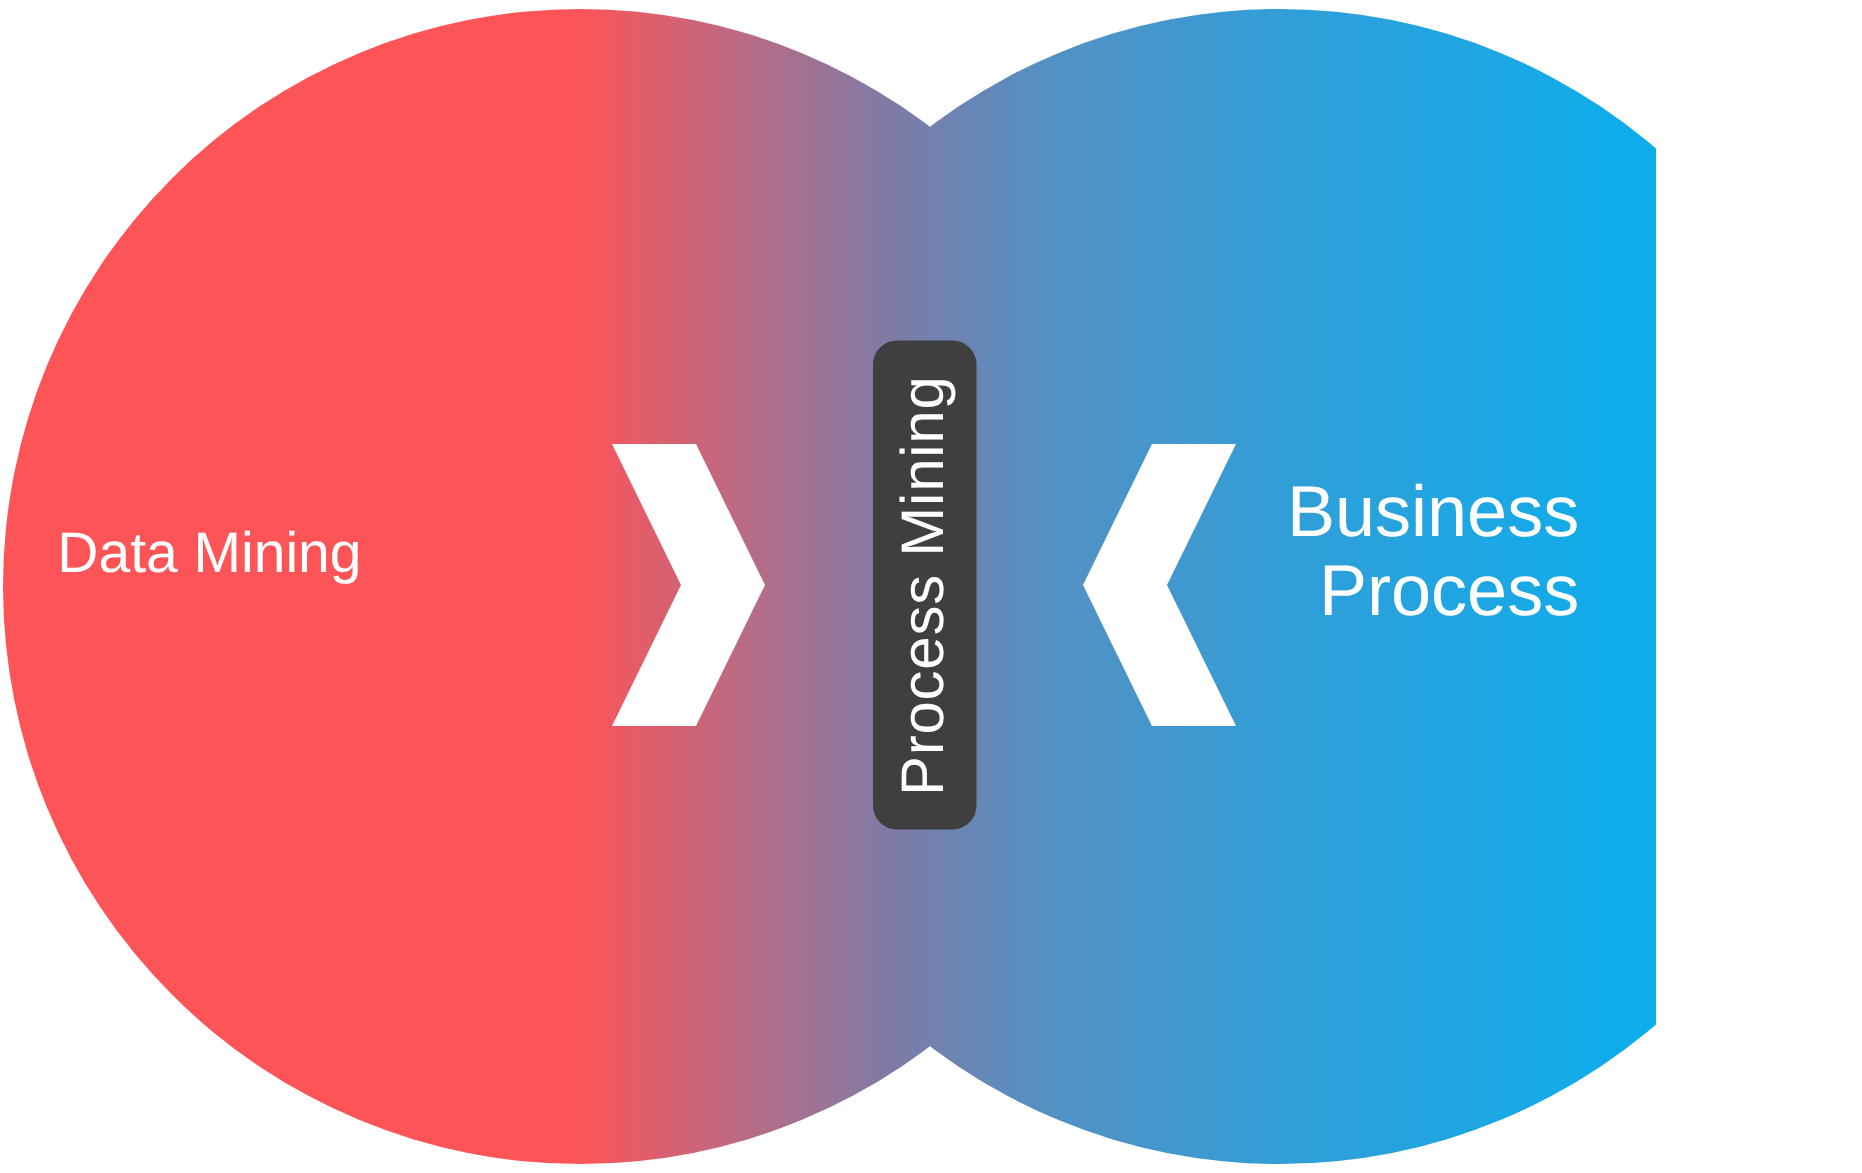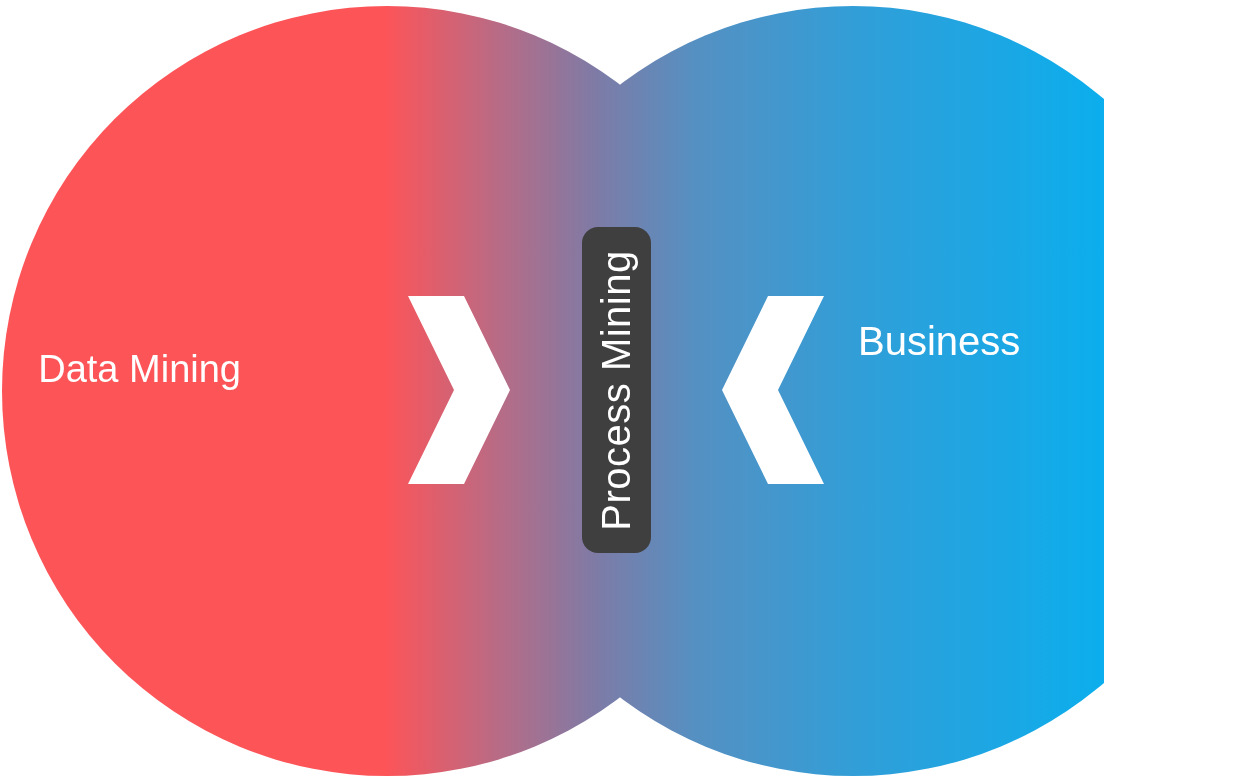--- a/index.html
+++ b/index.html
@@ -47,21 +47,21 @@
     right: 863px;
     text-align: right;
     font-size: 38px;
     line-height: 50px;
     white-space: nowrap;
   }
   .label-right {
     top: 315px;
     left: 858px;
     text-align: right;
-    font-size: 40px;
+    font-size: 48px;
     line-height: 53px;
     white-space: nowrap;
   }
   .label span { display: block; }
 
   .chevron {
     position: absolute;
     top: 293px;
     width: 108px;
     height: 194px;
@@ -97,20 +97,21 @@
   <div class="circle circle-left"></div>
 
   <div class="circle circle-right"></div>
 
   <div class="label label-left">
     <span>Data Mining</span>
   </div>
 
   <div class="label label-right">
     <span>Business</span>
+    <span>Process</span>
   </div>
 
   <svg class="chevron chevron-left" viewBox="0 0 108 194">
     <polygon points="3,3 59,3 105,97 59,191 3,191 49,97" fill="#ffffff"></polygon>
   </svg>
 
   <svg class="chevron chevron-right" viewBox="0 0 108 194">
     <polygon points="105,3 49,3 3,97 49,191 105,191 59,97" fill="#ffffff"></polygon>
   </svg>
 

